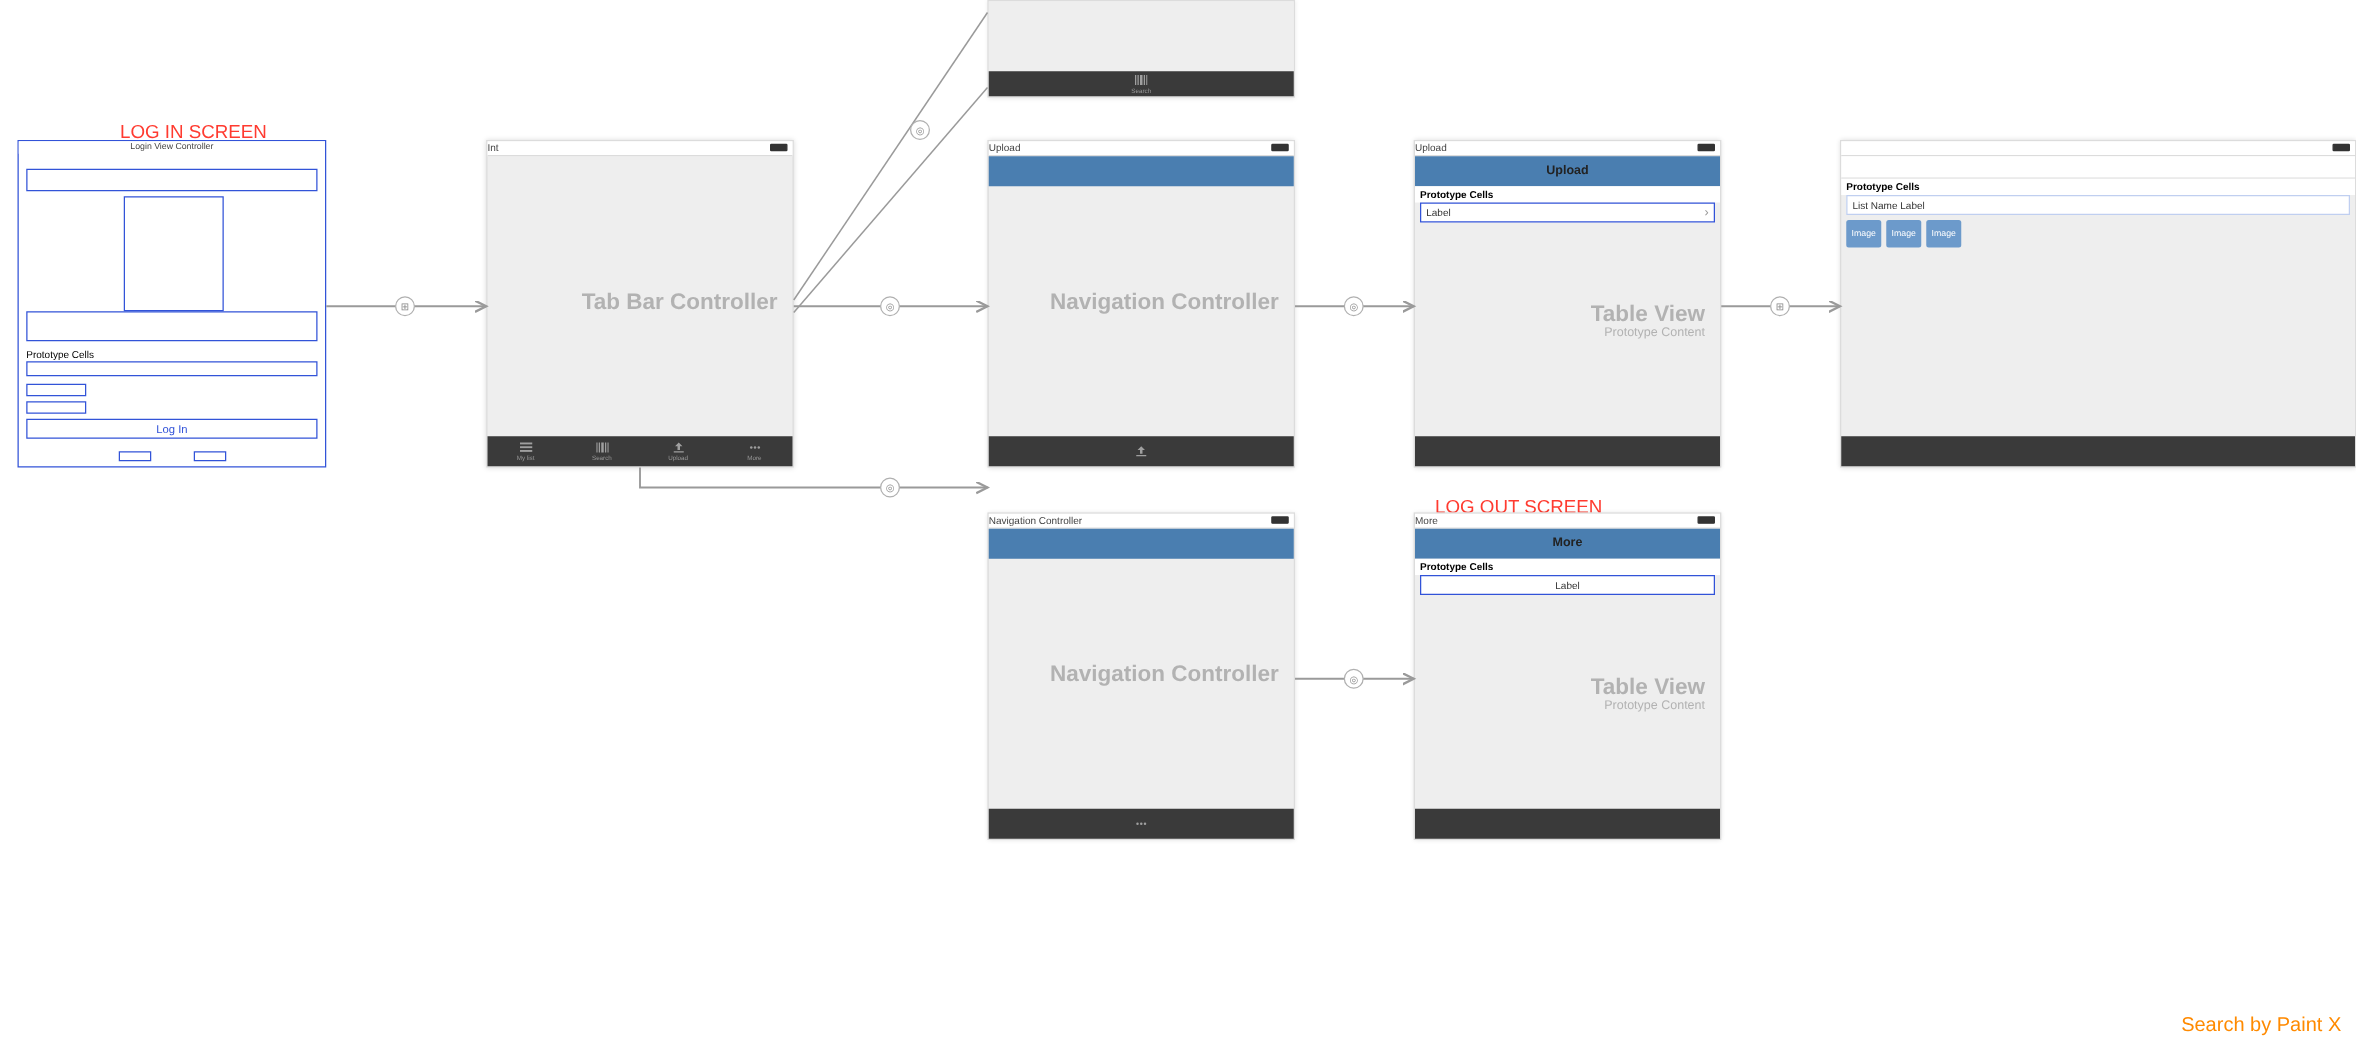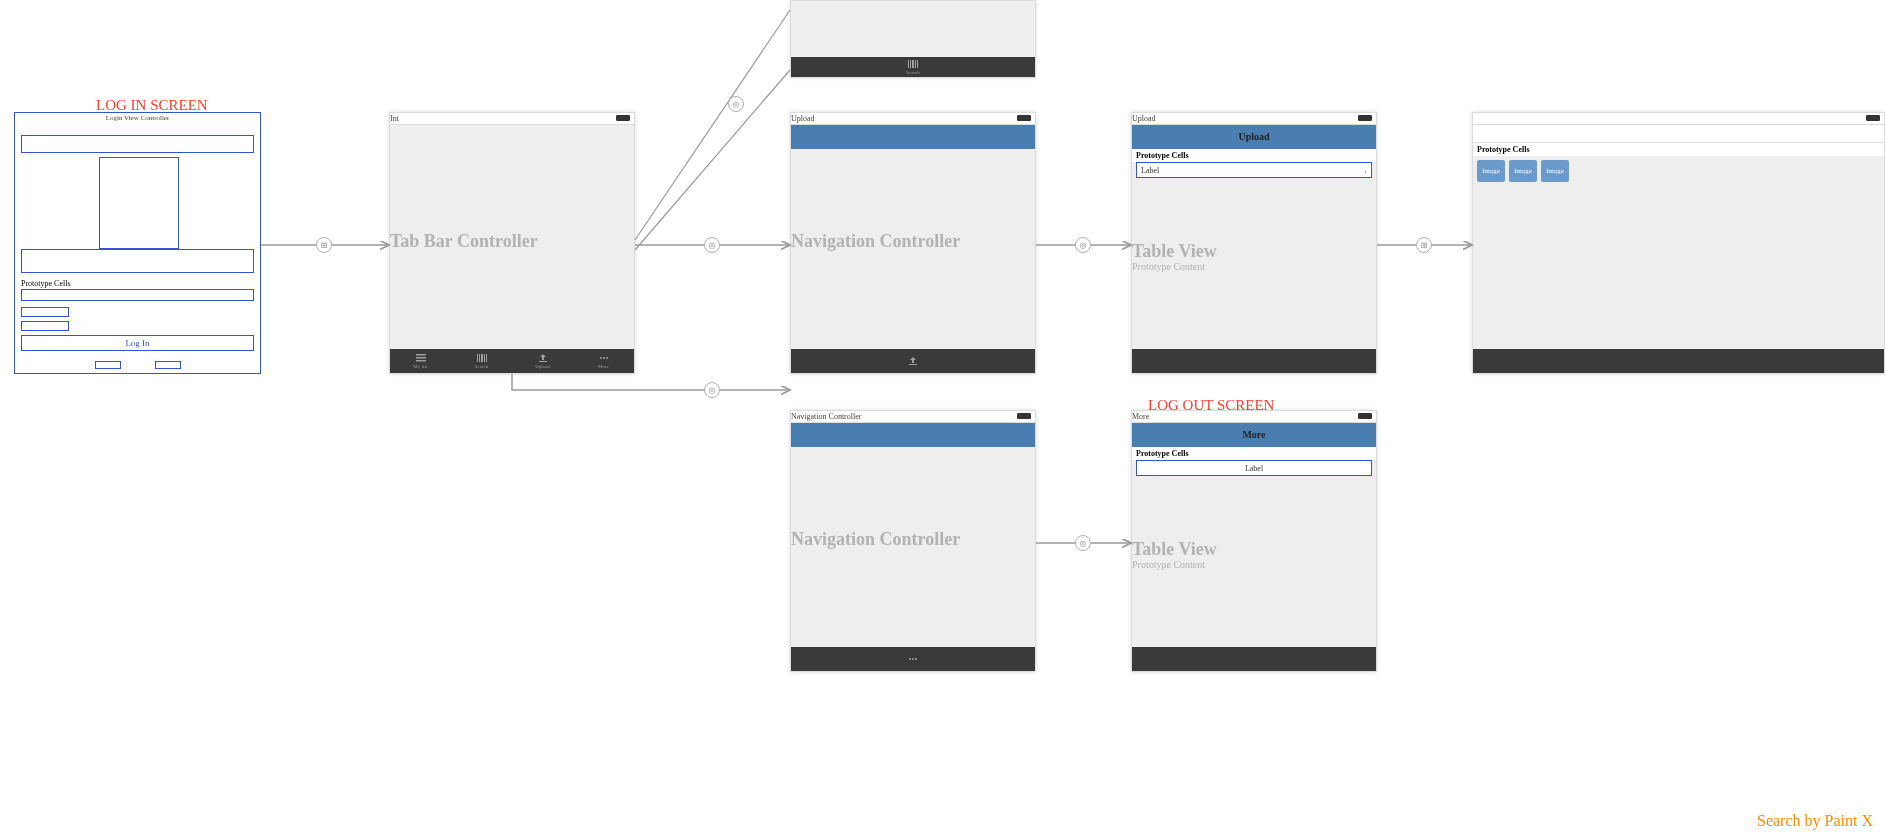--- a/index.html
+++ b/index.html
@@ -1,17 +1,17 @@
 <!DOCTYPE html>
 <html><head>
 <meta charset="utf-8">
 <style>
   * { box-sizing: border-box; margin: 0; padding: 0; }
   html, body { width: 1885px; height: 836px; background: #fff; font-family: "Helvetica Neue", Arial, sans-serif; color: #333; }
-  .canvas { position: relative; width: 1885px; height: 836px; font-family: Liberation Serif, serif; }
+  .canvas { position: relative; width: 1885px; height: 836px; }
 
   .annotation { position: absolute; font-size: 15px; color: #ff3b30; font-weight: 500; }
   .watermark { position: absolute; right: 12px; bottom: 6px; font-size: 16px; color: #ff8a00; }
 
   .scene {
     position: absolute;
     background: #eeeeee;
     border: 1px solid #dcdcdc;
     box-shadow: 0 0 4px rgba(0,0,0,0.15);
   }
@@ -24,21 +24,21 @@
     line-height: 12px;
     color: #444;
     position: relative;
   }
   .scene .titlebar .battery {
     position: absolute; right: 4px; top: 2px; width: 14px; height: 6px;
     border: 1px solid #333; border-radius: 1px;
   }
   .navbar { height: 24px; background: #4a7eb0; position: relative; text-align:center; font-size:10px; font-weight:600; line-height:24px; color:#222; }
 
-  .ghost-label { position: absolute; left:0; right:0; text-align:left; font-size:18px; font-weight:600; color: #b2b2b2; }
+  .ghost-label { position: absolute; left:0; right:12px; text-align:right; font-size:18px; font-weight:600; color: #b2b2b2; }
   .ghost-label.small { font-size: 10px; color:#b2b2b2; font-weight:500; }
 
   .tabbar { position: absolute; left:0; right:0; bottom:0; height: 24px; background: #3a3a3a; display:flex; }
   .tabbar .tab { flex:1; display:flex; flex-direction:column; align-items:center; justify-content:center; color:#999; font-size:5px; gap:1px; }
   .tabbar .tab svg { width:10px; height:10px; fill:#9f9f9f; }
 
   
   .login-scene {
     position: absolute;
     border: 1px solid #3253d8;
@@ -200,20 +200,23 @@
   <div class="tabbar"></div>
 </div>
 
 <div class="scene" style="left:1472px; top:112px; width:413px; height:262px;">
   <div class="titlebar">
     <span class="battery" style="background:#333;"></span>
   </div>
   <div class="navbar" style="position:absolute; left:0; right:0; top:12px; background:#fff; border-bottom:1px solid #ddd; height:18px;"></div>
   <div style="position:absolute; left:0; right:0; top:30px;">
     <div class="proto-section-label">Prototype Cells</div>
+    <div class="proto-cell" style="border-color:#c0cff0;">
+      <span>List Name Label</span>
+    </div>
     <div class="thumb-row">
       <div class="thumb">Image</div>
       <div class="thumb">Image</div>
       <div class="thumb">Image</div>
     </div>
   </div>
   <div class="tabbar"></div>
 </div>
 
 <div class="scene" style="left:790px; top:410px; width:246px; height:262px;">

